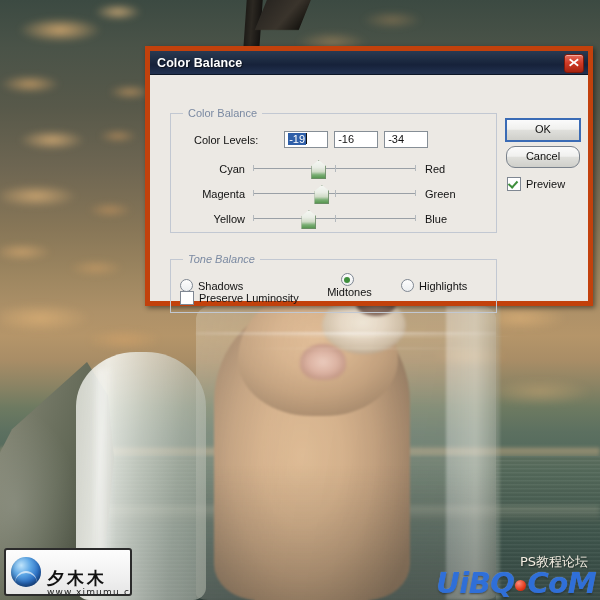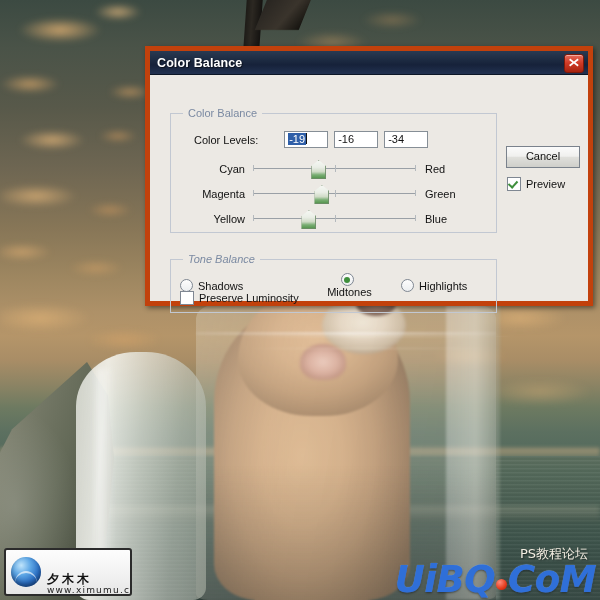--- a/index.html
+++ b/index.html
@@ -436,21 +436,21 @@
     cursor: pointer;
     line-height: 18px;
     text-align: center;
   }
   #btn-ok {
     left: 356px; top: 44px;
     outline: 2px solid #3a6bb5;
     outline-offset: -1px;
     border-color: #4b78bd;
   }
-  #btn-cancel { left: 356px; top: 71px; }
+  #btn-cancel { left: 356px; top: 71px; border-radius: 9px; }
 
   .preview-row {
     position:absolute;
     left: 357px; top: 102px;
     display:flex; align-items:center; cursor:pointer;
     font-size: 11px;
   }
 
   
   .wm-logo {
@@ -474,21 +474,21 @@
     content:"";
     position:absolute; left: 4px; top: 14px;
     width: 22px; height: 10px;
     border-top: 2px solid rgba(255,255,255,.65);
     border-radius: 50%/100% 100% 0 0;
   }
   .wm-cn {
     flex: 1; padding-left: 6px; line-height: 1.05;
   }
   .wm-cn-big {
-    font-size: 12px; font-weight: bold; color: #111;
+    font-size: 17px; font-weight: bold; color: #111;
     letter-spacing: 3px;
     font-family: "DejaVu Sans", sans-serif;
     margin-top: 24px;
   }
   .wm-cn-url {
     font-size: 9px; color: #222; letter-spacing: 1.2px;
     font-family: "DejaVu Sans", sans-serif;
   }
 
   .wm-right {
@@ -499,21 +499,21 @@
   }
   .wm-ps {
     font-size: 13px;
     color: #f2ece0;
     font-family: "DejaVu Sans", sans-serif;
     text-shadow: 1px 1px 2px rgba(0,0,0,.55);
     margin-bottom: 1px;
     margin-right: 8px;
   }
   .wm-uibq {
-    font-size: 37px;
+    font-size: 29px;
     font-weight: bold;
     font-style: italic;
     color: #2f6fd8;
     font-family: "DejaVu Sans", sans-serif;
     text-shadow: 0 1px 2px rgba(0,0,0,.5), 0 0 1px #9cc6ff;
     letter-spacing: -.5px;
     position: relative;
   }
   .wm-dot {
     display:inline-block;
@@ -631,20 +631,21 @@
           <span class="radio" id="rad2"></span>
           <span>Highlights</span>
         </div>
       </div>
 
       <div class="chk-row">
         <span class="chk"></span>
         <span>Preserve Luminosity</span>
       </div>
 
+      <div class="btn" id="btn-ok">OK</div>
       <div class="btn" id="btn-cancel">Cancel</div>
 
       <div class="preview-row">
         <span class="chk on"></span>
         <span>Preview</span>
       </div>
 
     </div>
   </div>
 

